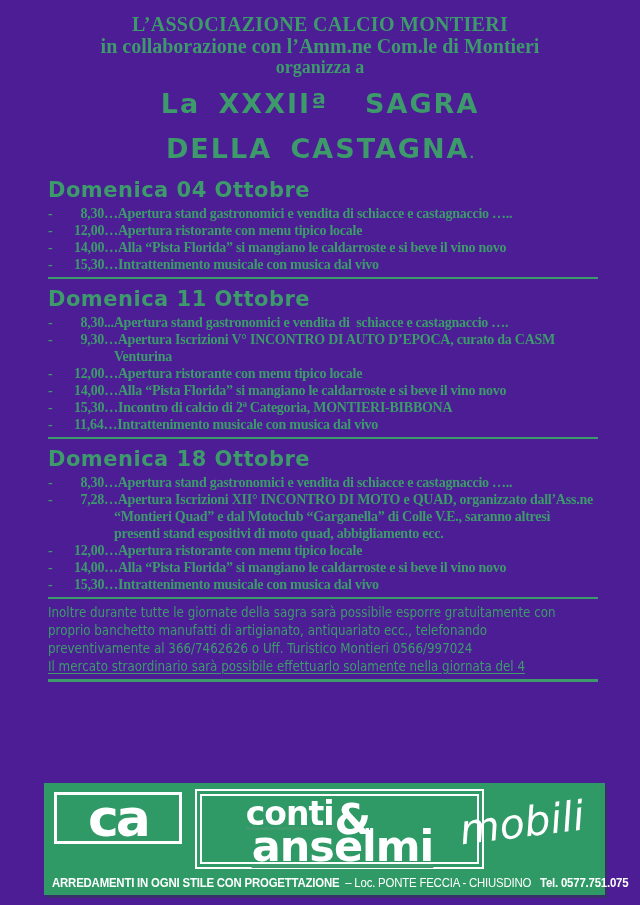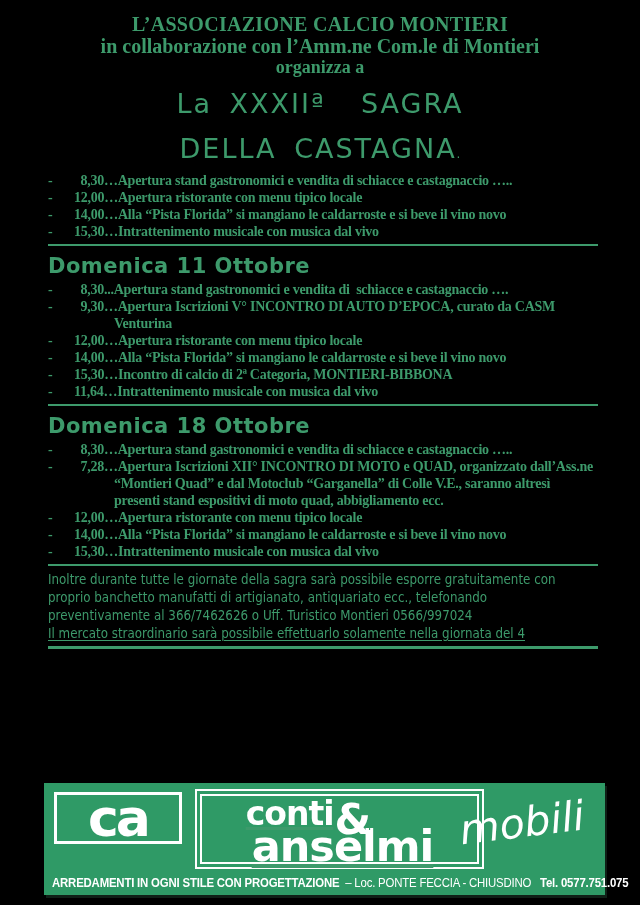--- a/index.html
+++ b/index.html
@@ -1,34 +1,34 @@
 <!DOCTYPE html>
 <html><head>
 <meta charset="utf-8">
 <style>
   * { margin:0; padding:0; box-sizing:border-box; }
   body { background:#ffffff; }
   .page {
     position:relative; width:640px; height:905px; margin:0 auto;
-    background:#000000; overflow:hidden;
+    background:#4c1d95; overflow:hidden;
     font-family:"Liberation Serif", serif; color:#3d9a6b;
   }
   
   .hdr { text-align:center; padding-top:13px; }
   .hdr-l1 { font-size:20px; font-weight:bold; line-height:22px; letter-spacing:.3px; }
   .hdr-l2 { font-size:20px; font-weight:bold; line-height:22px; }
   .hdr-l3 { font-size:18px; font-weight:bold; line-height:21px; }
   .big-title {
     display:inline-block; font-family:"DejaVu Sans", sans-serif;
     font-weight:bold; font-style:italic; font-size:54px; line-height:50px;
     letter-spacing:2px; transform:scaleX(1.58); transform-origin:50% 50%;
     color:#3d9a6b; text-shadow:3px 3px 0 #b3b9b4; white-space:nowrap;
   }
   .dates { font-size:31px; font-weight:bold; line-height:36px; margin-top:5px; white-space:pre; }
-  .sagra { font-family:"DejaVu Sans", sans-serif; font-weight:normal; font-size:27px;
+  .sagra { font-family:"DejaVu Sans", sans-serif; font-weight:bold; font-size:27px;
            line-height:32px; letter-spacing:2px; word-spacing:7px; white-space:pre; }
   .sagra1 { margin-top:10px; }
   .sagra2 { margin-top:13px; }
   .tiny-dot { font-size:12px; letter-spacing:0; }
   
   .body-col { margin:0 42px 0 48px; }
   .sec-h { font-family:"DejaVu Sans", sans-serif; font-weight:bold; font-size:21px;
            line-height:26px; letter-spacing:.5px; margin-top:7px; }
   .items { margin-top:2px; }
   .item { display:flex; align-items:flex-start; }
@@ -95,20 +95,21 @@
   <div class="hdr">
     <div class="hdr-l1">L’ASSOCIAZIONE CALCIO MONTIERI</div>
     <div class="hdr-l2">in collaborazione con l’Amm.ne Com.le di Montieri</div>
     <div class="hdr-l3">organizza a</div>
     <div class="sagra sagra1">La XXXIIª  SAGRA</div>
     <div class="sagra sagra2"><span>DELLA CASTAGNA</span><span class="tiny-dot">.</span></div>
   </div>
 
   <div class="body-col">
 
+    <div class="sec-h">Domenica 04 Ottobre</div>
     <div class="items">
       <div class="item">
           <span class="dash">-</span>
           <span class="item-text">  8,30…Apertura stand gastronomici e vendita di schiacce e castagnaccio …..</span>
         </div>
       <div class="item">
           <span class="dash">-</span>
           <span class="item-text">12,00…Apertura ristorante con menu tipico locale</span>
         </div>
       <div class="item">

